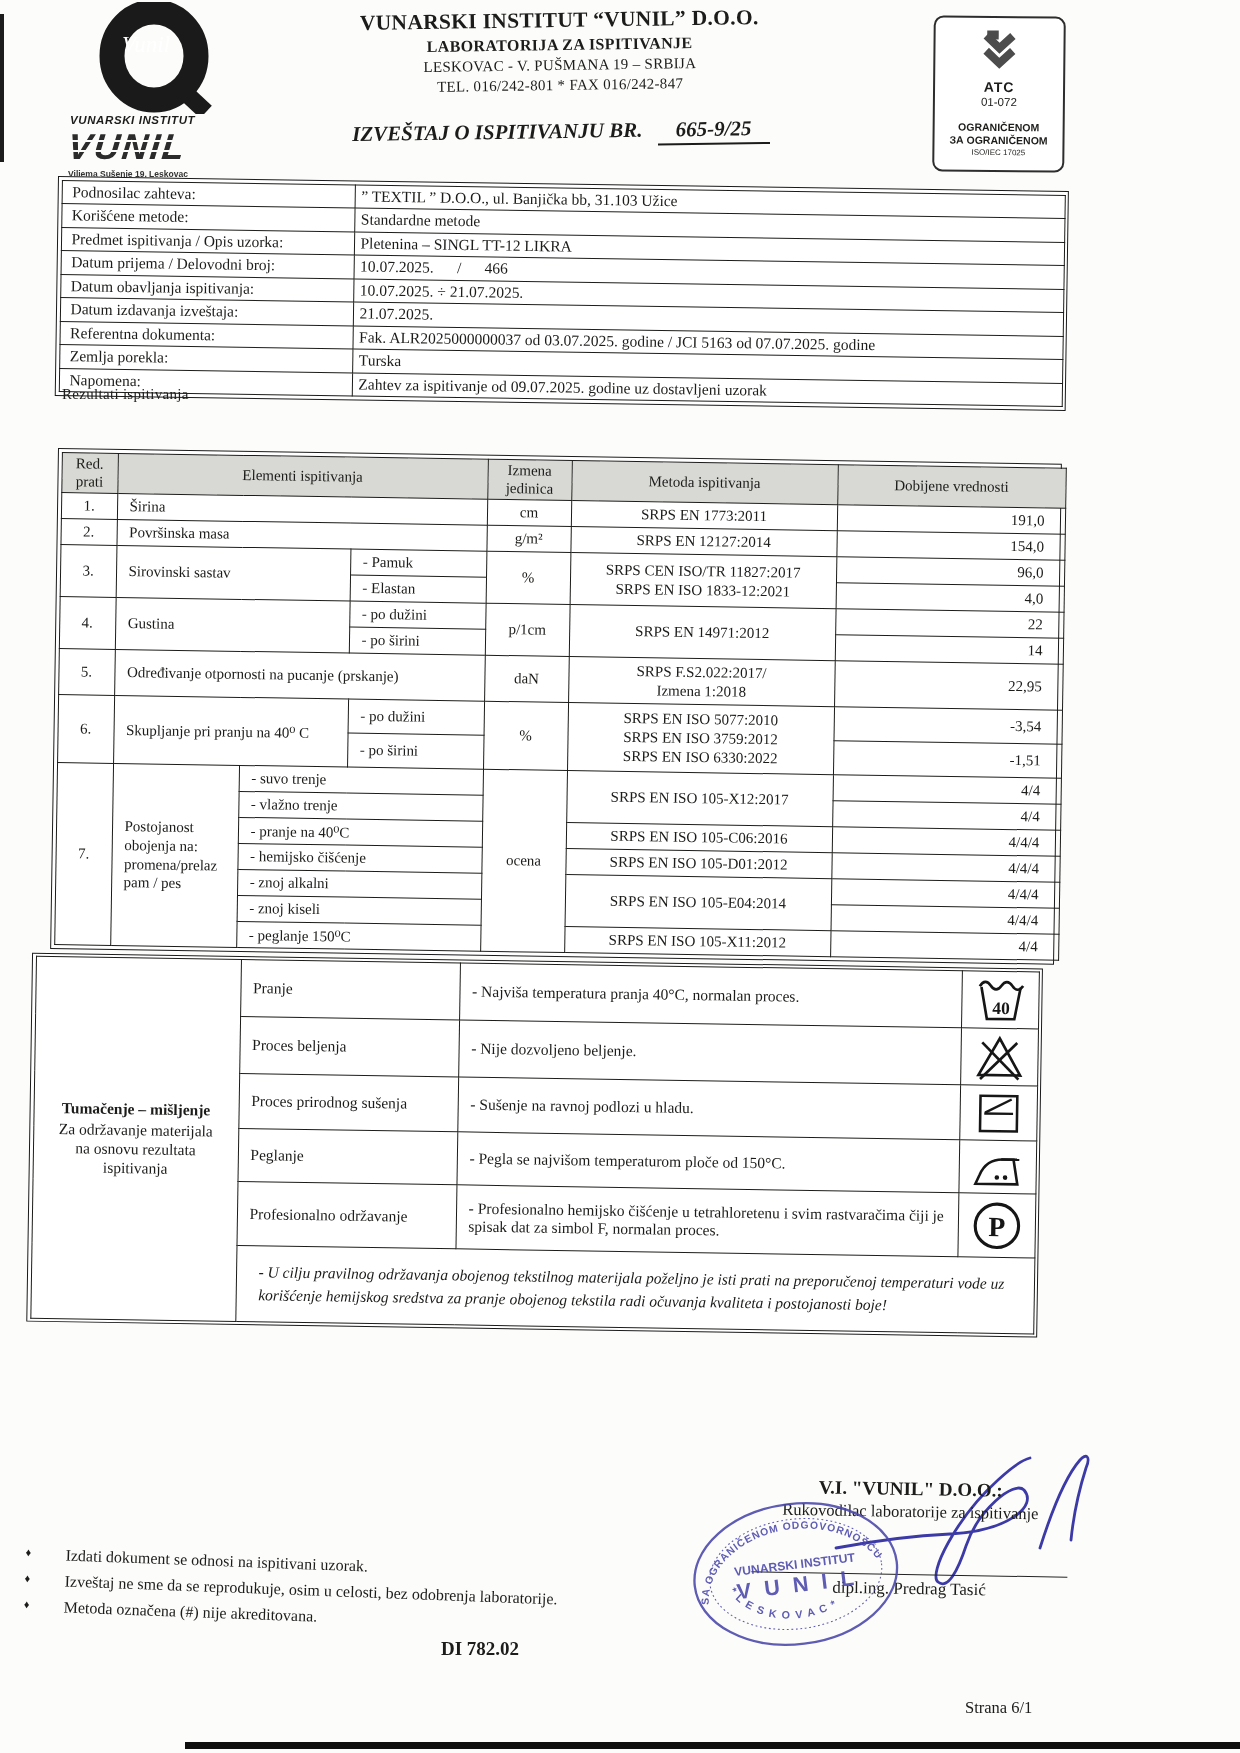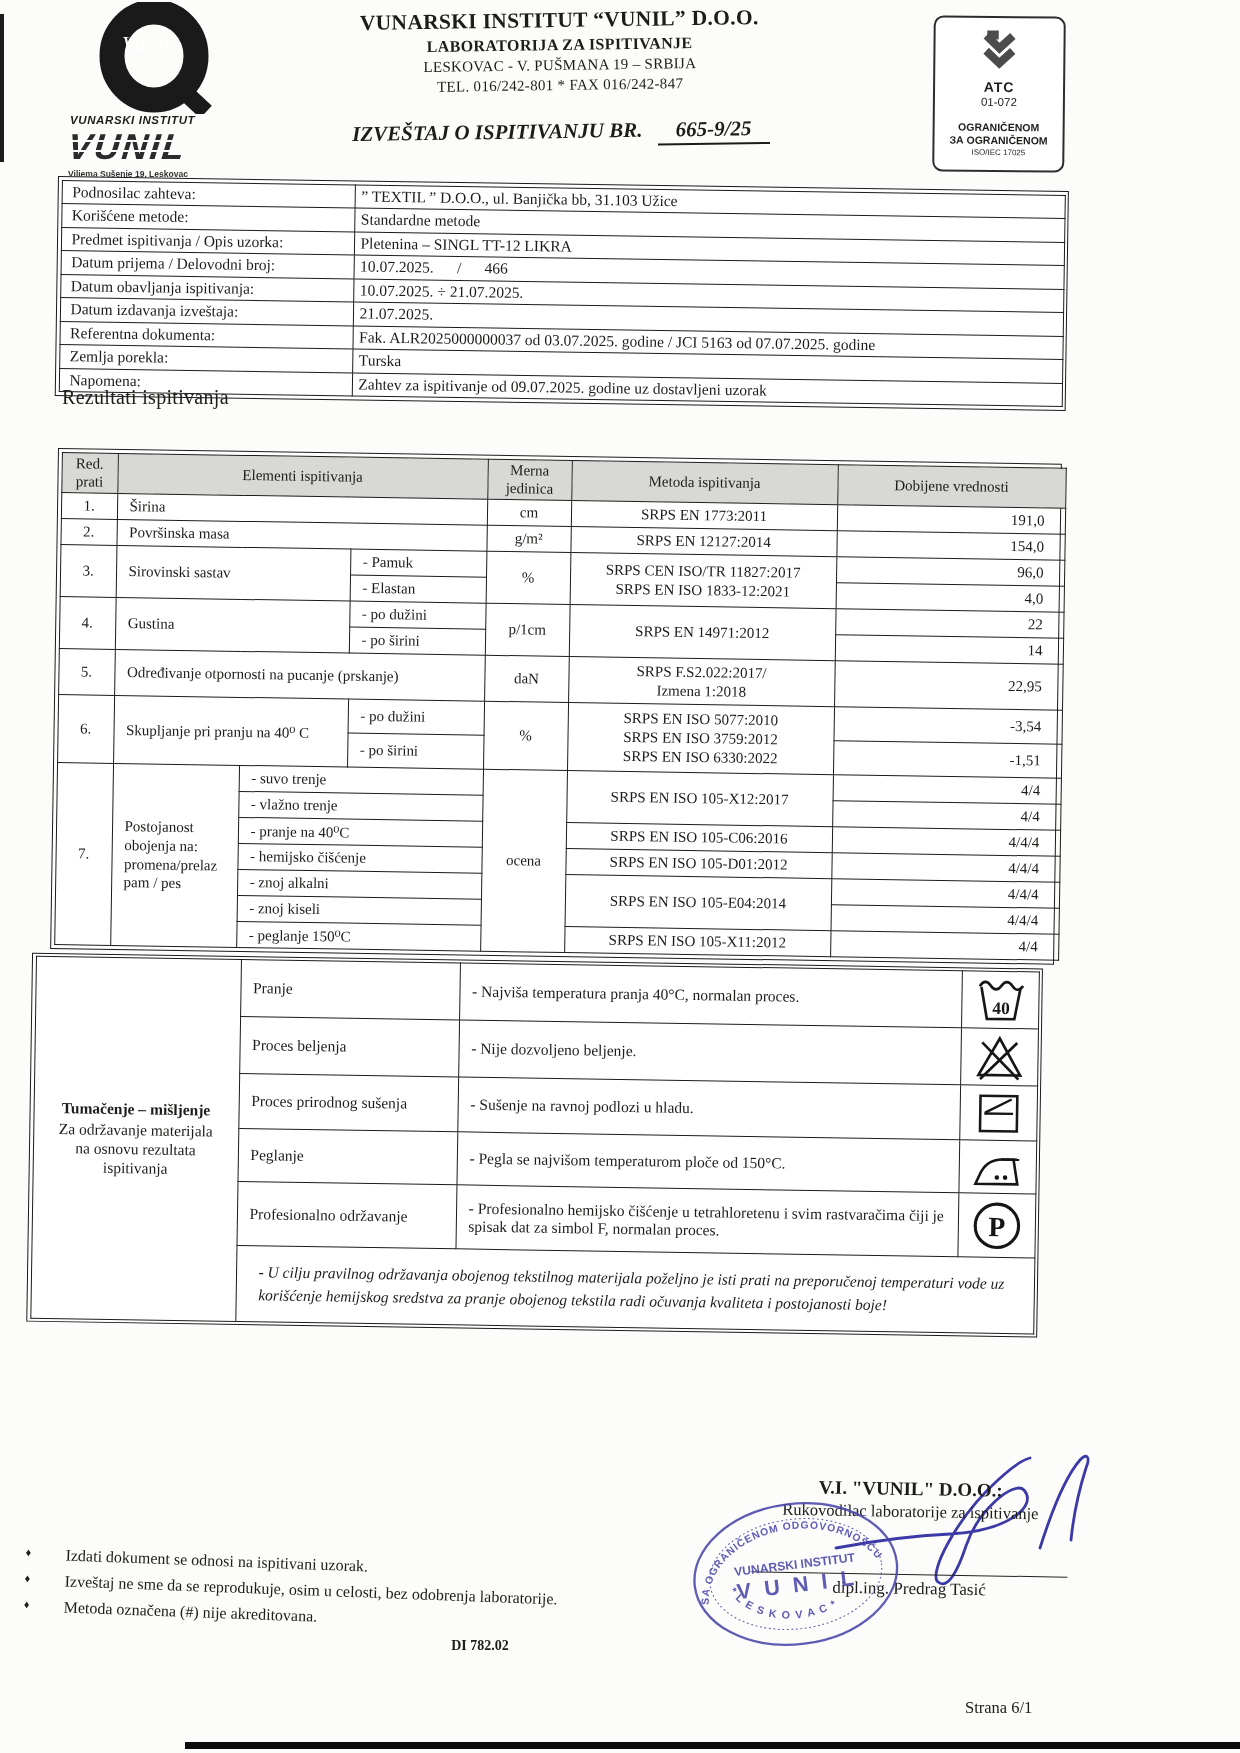--- a/index.html
+++ b/index.html
@@ -32,21 +32,21 @@
   .atc-iso{font-size:8px;margin-top:2px;}
   
   .dbl{border:1.8px solid #1a1a1a;padding:2.5px;background:#fff;}
   table{border-collapse:collapse;width:100%;table-layout:fixed;}
   td{border:1.6px solid #1c1c1a;font-size:15px;padding:1px 6px;vertical-align:middle;
      overflow:hidden;}
   .info-wrap{position:absolute;left:58px;top:176px;width:1004px;transform:rotate(0.85deg);
              transform-origin:top left;}
   .info-wrap td{height:20.5px;font-size:15.5px;}
   .info-label{width:276px;padding-left:10px;}
-  .results-title{position:absolute;left:62px;top:386px;font-size:20px;letter-spacing:.3px;}
+  .results-title{position:absolute;left:62px;top:386px;font-size:15px;letter-spacing:.3px;}
   .main-tables{position:absolute;left:58px;top:448px;width:1004px;transform:rotate(0.9deg);
                transform-origin:top left;}
   .hd{background:#d8d8d5;text-align:center;height:46px;line-height:1.15;}
   .c{text-align:center;}
   .l{text-align:left;padding-left:12px;}
   .r{text-align:right;padding-right:20px;}
   .ml{white-space:pre-line;line-height:1.25;}
   .res td{height:23px;}
   .care-wrap{margin-top:4px;margin-left:-18px;width:1004px;}
   .care td{font-size:15.5px;}
@@ -54,21 +54,21 @@
   .care-head{text-align:center;line-height:1.35;}
   .care-head .t{font-weight:bold;font-size:15.5px;}
   .note-cell{font-style:italic;padding:14px 22px;line-height:1.5;font-size:15.5px;}
   .care-icon{display:block;margin:2px auto;}
   
   .bullets{position:absolute;left:26px;top:1544px;width:640px;transform:rotate(2.1deg);
            transform-origin:top left;font-size:16px;}
   .bullet-row{display:flex;margin-bottom:7px;line-height:1.2;}
   .bullet-mark{width:14px;font-size:11px;margin-right:26px;padding-top:2px;}
   .doc-code{position:absolute;left:380px;top:1638px;width:200px;text-align:center;
-            font-weight:bold;font-size:14px;}
+            font-weight:bold;font-size:19px;}
   .page-num{position:absolute;left:965px;top:1698px;font-size:16.5px;}
   .bottom-bar{position:absolute;left:185px;top:1742px;width:1055px;height:7px;background:#0e0e0e;}
   .scan-artifact{position:absolute;left:0;top:14px;width:4px;height:148px;background:#1c1c1c;}
   
   .sig-block{position:absolute;left:752px;top:1478px;width:316px;text-align:center;
              transform:rotate(1deg);}
   .sig-company{font-weight:bold;font-size:19px;}
   .sig-role{font-size:16.5px;margin-top:2px;}
   .sig-line{border-bottom:1.6px solid #222;height:52px;}
   .sig-name{font-size:17px;margin-top:4px;}
@@ -180,21 +180,21 @@
             <col style="width:108px">
             <col style="width:136px">
             <col style="width:84px">
             <col style="width:266px">
             <col style="width:228px">
           </colgroup>
         <tbody>
           <tr>
             <td class="hd ml">Red. prati</td>
             <td class="hd" colspan="3">Elementi ispitivanja</td>
-            <td class="hd ml">Merna jedinica</td>
+            <td class="hd ml">Izmena jedinica</td>
             <td class="hd">Metoda ispitivanja</td>
             <td class="hd">Dobijene vrednosti</td>
           </tr>
           <tr>
             <td class="c">1.</td>
             <td class="l" colspan="3">Širina</td>
             <td class="c">cm</td>
             <td class="c">SRPS EN 1773:2011</td>
             <td class="r">191,0</td>
           </tr>

